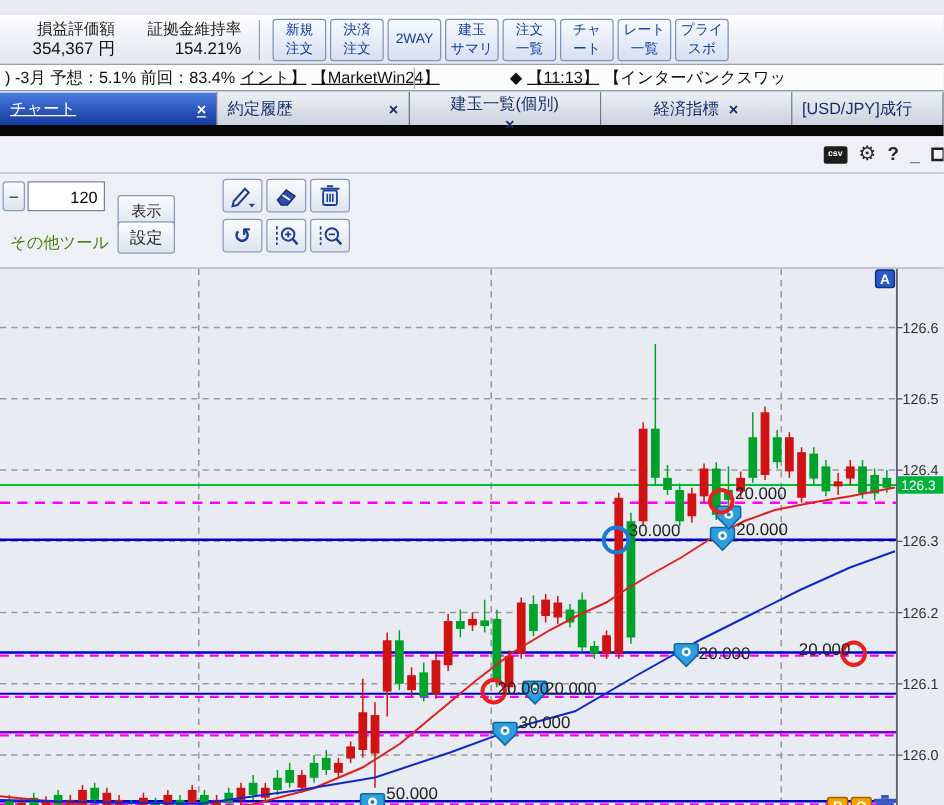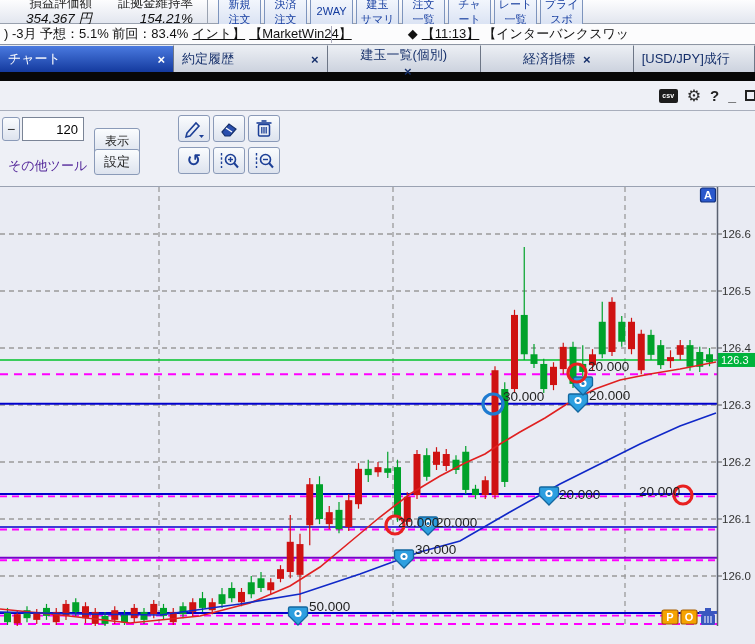--- a/index.html
+++ b/index.html
@@ -1,25 +1,25 @@
 <!DOCTYPE html>
 <html><head>
 <meta charset="utf-8">
 <style>
   * { margin:0; padding:0; box-sizing:border-box; }
   html,body { width:755px; height:644px; overflow:hidden; background:#e9ebf3;
     font-family:"Liberation Sans","DejaVu Sans",sans-serif; }
   #app { position:relative; width:755px; height:644px; }
 
   
-  .hdr { height:24px; background:linear-gradient(#fdfdfe,#e2e6ef);
-    border-bottom:1px solid #98a0ae; display:flex; align-items:center; }
+  .hdr { height:40px; background:linear-gradient(#fdfdfe,#e2e6ef);
+    border-bottom:1px solid #98a0ae; display:flex; align-items:center;margin-top:12px; }
   .stat { text-align:right; margin-left:26px; }
   .stat .lb { font-size:12.5px; color:#222; line-height:15px; }
-  .stat .vl { font-size:13.5px; color:#111; line-height:16px;font-style:italic; }
+  .stat .vl { font-size:13.5px; color:#111; line-height:16px; }
   .hsep { width:1px; height:32px; background:#9aa2b0; margin:0 10px 0 14px; }
   .hbtns { display:flex; gap:3px; }
   .hbtn { min-width:43px; height:34px; padding:1px 3px;
     background:linear-gradient(#f6f9fe,#d7e0f2); border:1px solid #7d94bd;
     border-radius:3px; color:#123a9e; font-size:11px; line-height:15px;
     text-align:center; display:flex; flex-direction:column; justify-content:center;
     cursor:pointer; }
 
   
   .ticker { position:relative; height:21px; background:#fcfcfd;
@@ -56,21 +56,21 @@
   
   .tbar { position:relative; height:76px; background:#eef0f6;
     border-bottom:1px solid #9aa2b2; }
   .tbtn { position:absolute; background:linear-gradient(#fafcfe,#dde3ee);
     border:1px solid #8a9ab8; border-radius:3px; color:#1c3f96;
     display:flex; align-items:center; justify-content:center; cursor:pointer; }
   .numin { position:absolute; left:22px; top:6px; width:62px; height:24px;
     border:1px solid #7a8496; background:#fff; font-size:13px; text-align:right;
     padding-right:5px; font-family:inherit; }
   .minusb { left:2px; top:6px; width:18px; height:24px; font-size:14px; color:#333; }
-  .lbl-other { position:absolute; left:8px; top:46px; font-size:13px; color:#4c1d95; }
+  .lbl-other { position:absolute; left:8px; top:46px; font-size:13px; color:#4d7c0f; }
 
   
   .chartwrap { position:relative; width:755px; height:439px; background:#e9ebf3; }
   svg text { font-family:"Liberation Sans","DejaVu Sans",sans-serif; }
 </style>
 </head>
 <body>
 
 <div id="app">
 
@@ -120,21 +120,21 @@
         </div>
       </div>
   </div>
 
   <div class="ticker">
     <span id="tickseg" style="display: inline;"><span class="seg">) -3月 予想：5.1% 前回：83.4%</span><span class="seg u">イント】</span><span class="seg u">【MarketWin24】</span><span class="seg gap">◆</span><span class="seg u">【11:13】</span><span class="seg">【インターバンクスワッ</span></span>
     <span class="tickdiv"></span>
   </div>
 
   <div class="tabs" id="tabbar">
-      <div class="tab active" style="width: 178px;">
+      <div class="tab active" style="width: 178px; text-decoration: underline;">
         <span>チャート</span>
         <span class="x">×</span>
       </div>
       <div class="tab" style="width: 157px;">
         <span>約定履歴</span>
         <span class="x">×</span>
       </div>
       <div class="tab" style="width: 157px; flex-direction: column;">
         <span>建玉一覧(個別)</span>
         <span class="x">×</span>

